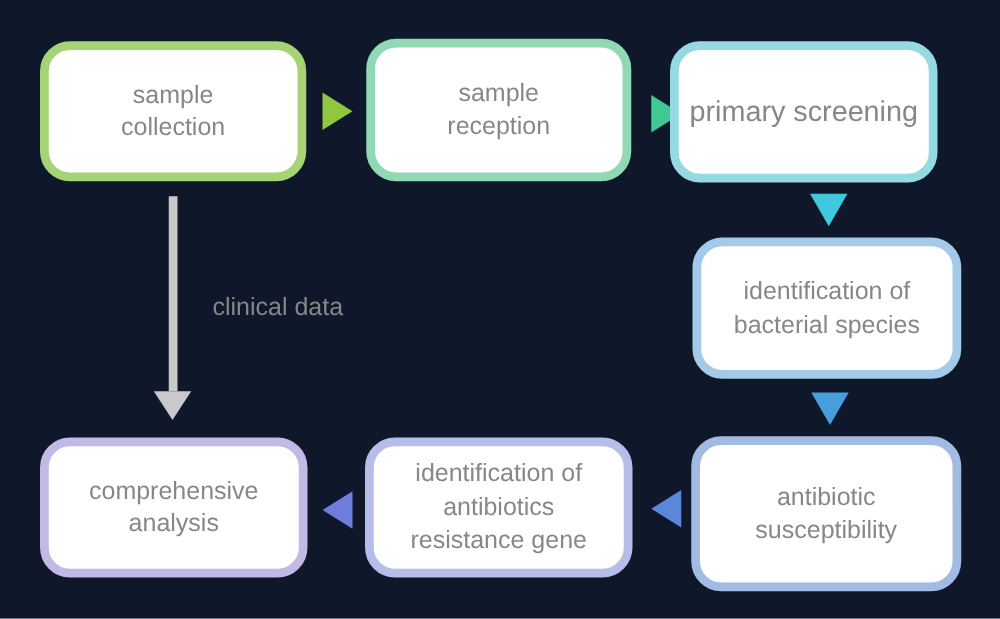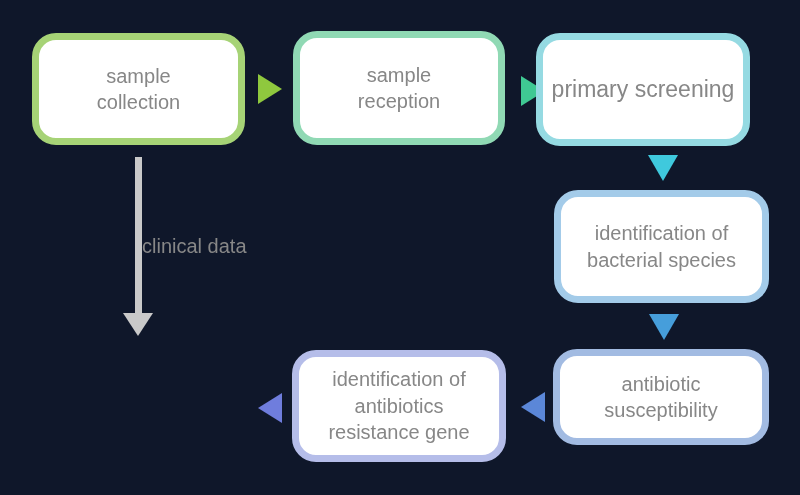--- a/index.html
+++ b/index.html
@@ -44,21 +44,21 @@
     font-size: 14.5px;
     line-height: 1.25;
     color: #878787;
     margin-top: 2px;
   }
   
   .n1 { left: 32px;  top: 33px;  width: 213px; height: 112px; }
   .n2 { left: 293px; top: 31px;  width: 212px; height: 114px; }
   .n3 { left: 536px; top: 33px;  width: 214px; height: 113px; }
   .n4 { left: 554px; top: 190px; width: 215px; height: 113px; }
-  .n5 { left: 553px; top: 349px; width: 216px; height: 96px; }
+  .n5 { left: 553px; top: 349px; width: 216px; height: 124px; }
   .n6 { left: 292px; top: 350px; width: 214px; height: 112px; }
   .n7 { left: 32px;  top: 350px; width: 214px; height: 112px; }
   
   .tri {
     position: absolute;
     width: 0;
     height: 0;
   }
   .tri.right {
     border-top: 15px solid transparent;
@@ -95,21 +95,21 @@
     left: 123px;
     top: 313px;
     width: 0;
     height: 0;
     border-left: 15px solid transparent;
     border-right: 15px solid transparent;
     border-top: 23px solid #c9c9c9;
   }
   .clinical-label {
     position: absolute;
-    left: 142px;
+    left: 170px;
     top: 235px;
     font-size: 20px;
     color: #878787;
     white-space: nowrap;
   }
 </style>
 </head>
 <body>
 
 <div class="canvas">
@@ -149,18 +149,22 @@
   <div class="tri left a5" style="border-right-color: rgb(91, 135, 216);"></div>
 
   <div class="node n6" style="border-color: rgb(181, 189, 233);">
     <div class="label">identification of
 antibiotics
 resistance gene</div>
   </div>
 
   <div class="tri left a6" style="border-right-color: rgb(111, 125, 221);"></div>
 
+  <div class="node n7" style="border-color: rgb(195, 185, 230);">
+    <div class="label">comprehensive
+analysis</div>
+  </div>
 
   <div class="gray-stem" style="background-color: rgb(201, 201, 201);"></div>
   <div class="gray-head" style="border-top-color: rgb(201, 201, 201);"></div>
   <div class="clinical-label">clinical data</div>
 
 </div>
 
 </body></html>

